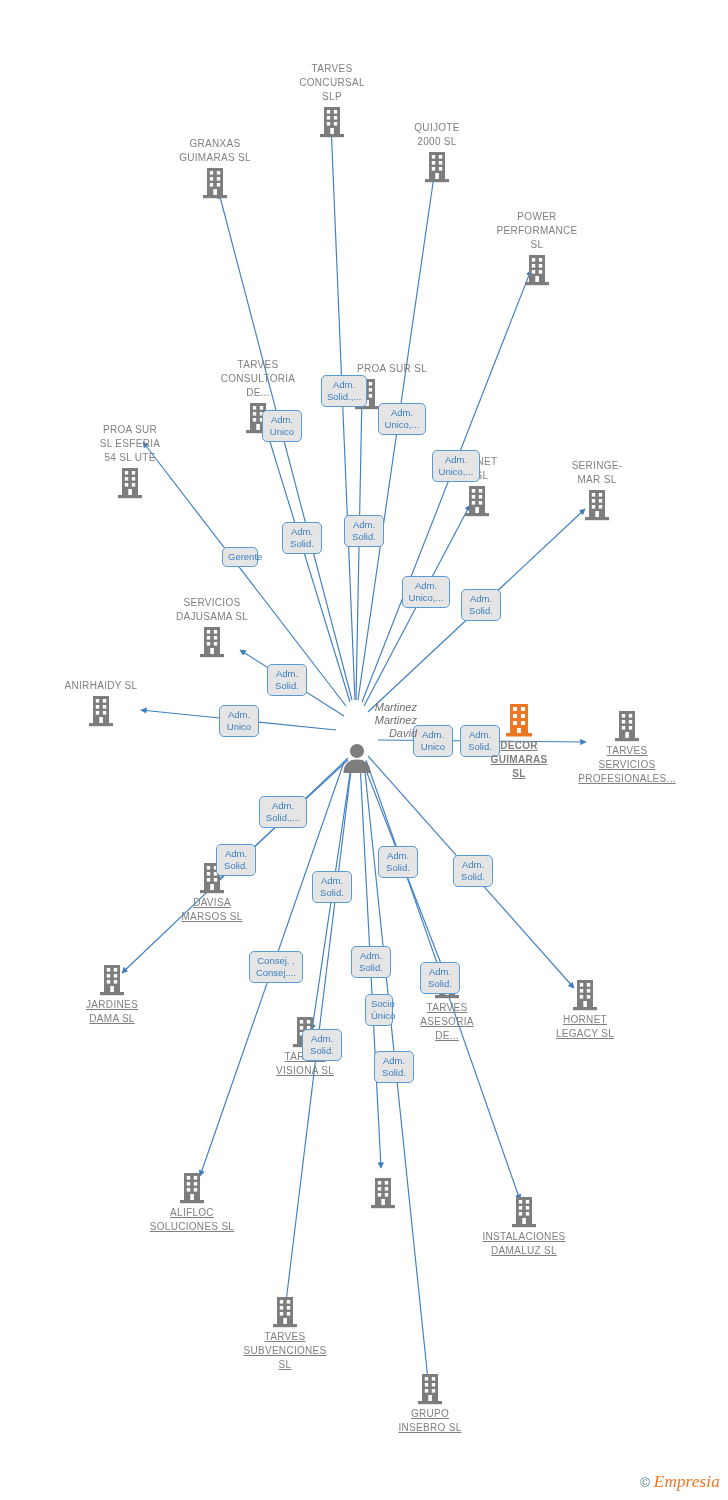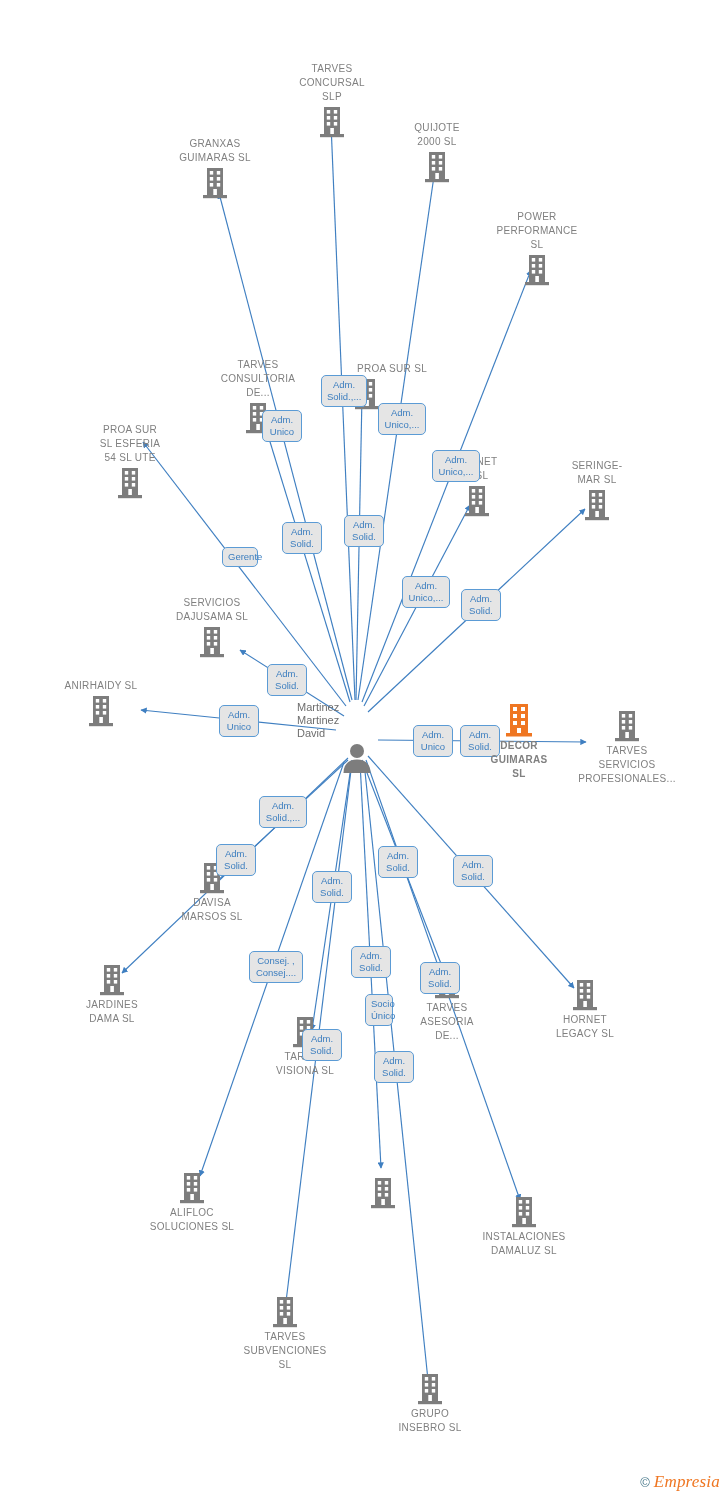--- a/index.html
+++ b/index.html
@@ -6,27 +6,27 @@
   body{width:728px;height:1500px;position:relative;overflow:hidden;
        font-family:"Liberation Sans","DejaVu Sans",sans-serif;}
   #stage{position:absolute;left:0;top:0;width:728px;height:1500px;}
   svg#edges{position:absolute;left:0;top:0;width:728px;height:1500px;}
   .node{position:absolute;transform:translate(-50%,-50%);text-align:center;
         width:120px;}
   .node .glyph{display:block;margin:0 auto;}
   .node .cap{display:block;font-size:10px;line-height:14px;color:#808080;
              letter-spacing:.3px;white-space:pre-line;}
   .node.cap-top .cap{margin-bottom:2px;}
-  .node.cap-bot .cap{margin-top:2px;}
+  .node.cap-bot .cap{margin-top:2px;text-decoration:underline;}
   .node.focus .cap{color:#808080;font-weight:bold;}
   .badge{position:absolute;transform:translate(-50%,-50%);
          border:1px solid #5b9bd5;border-radius:5px;background:#e5e5e5;
          color:#3c7ebf;font-size:9.5px;line-height:12px;text-align:center;
          padding:3px 5px;white-space:pre-line;box-sizing:border-box;}
-  .person{position:absolute;transform:translate(-50%,-50%);text-align:left;width:120px;}
+  .person{position:absolute;transform:translate(-50%,-50%);text-align:right;width:120px;font-style:italic;}
   .person .cap{display:block;font-size:11px;line-height:13px;color:#6e6e6e;
                white-space:pre-line;margin-bottom:3px;}
   #watermark{position:absolute;right:8px;bottom:8px;display:flex;align-items:center;
              gap:4px;font-size:15px;}
   #watermark .c{color:#4a7a8c;font-size:13px;}
   #watermark .wm{color:#ef7622;font-family:"Liberation Serif","DejaVu Serif",serif;
                  font-style:italic;font-size:17px;letter-spacing:.2px;}
 </style>
 </head>
 <body>

